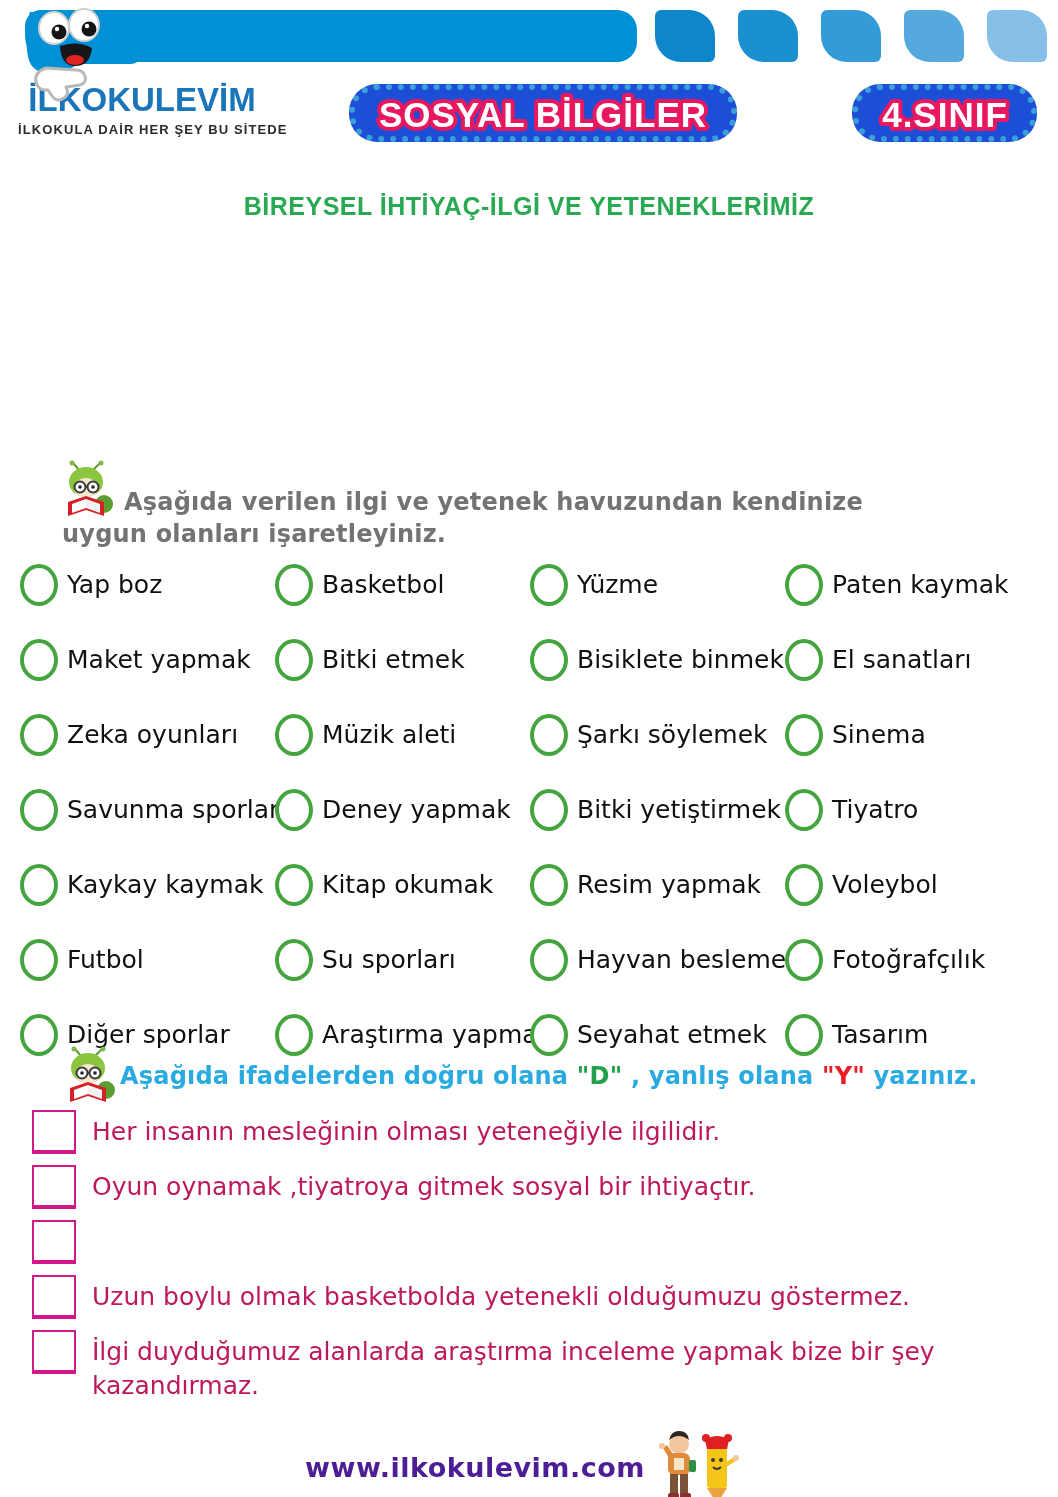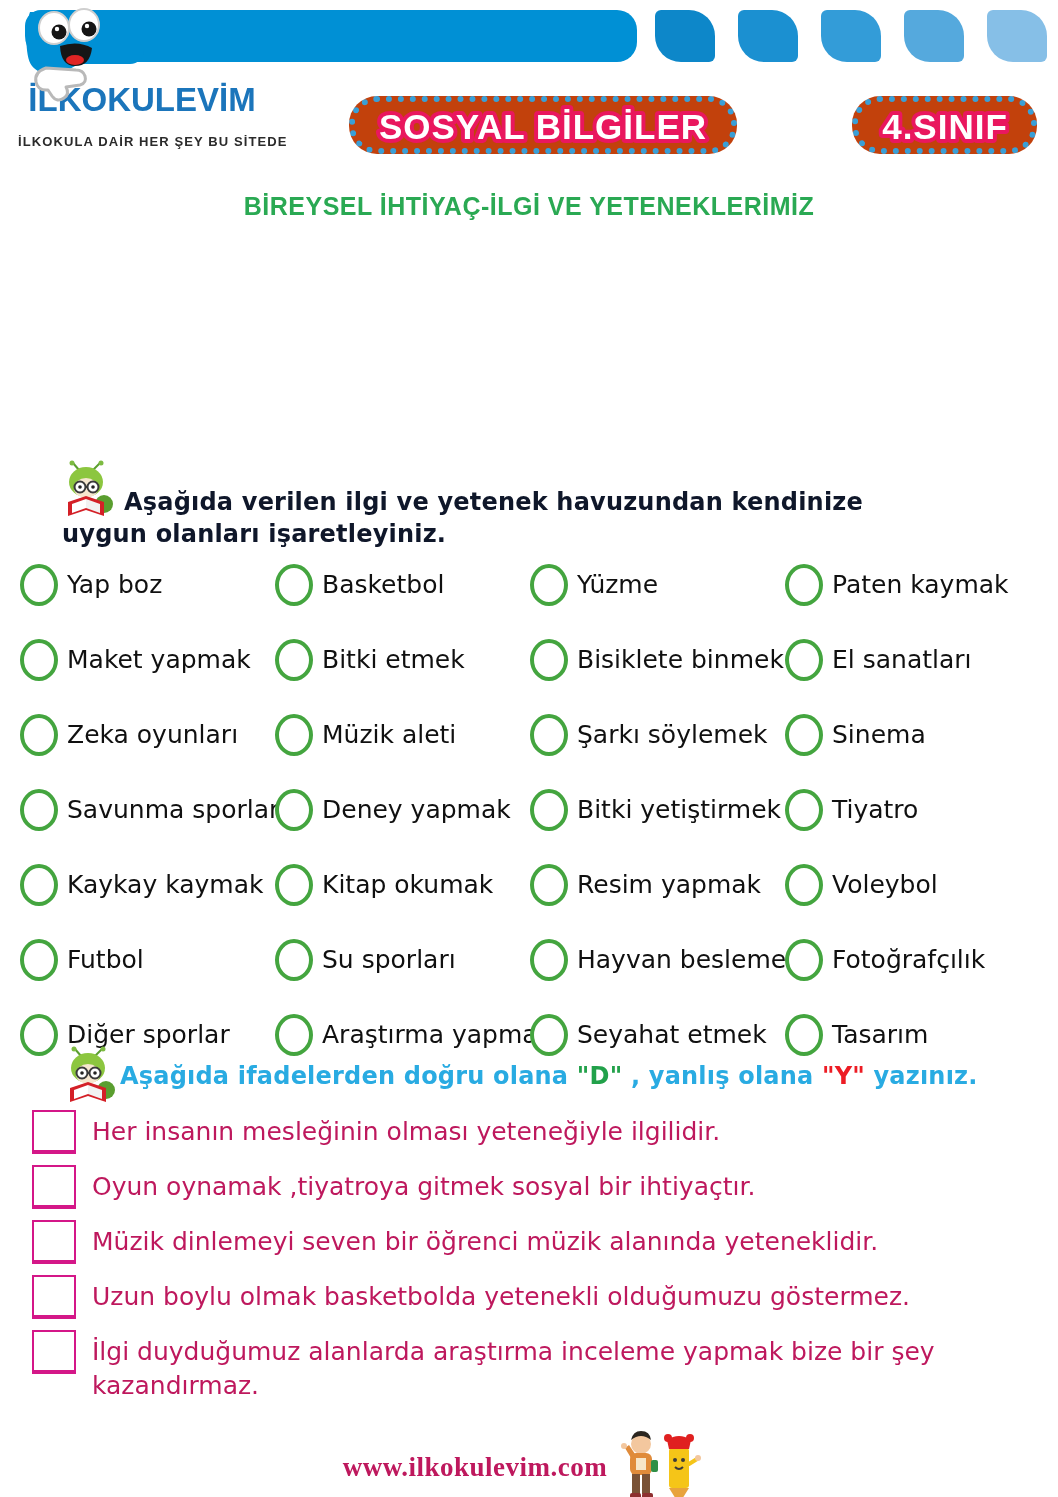--- a/index.html
+++ b/index.html
@@ -16,26 +16,26 @@
   }
   .squares { position:absolute; left:655px; top:10px; display:flex; gap:23px; }
   .squares .sq {
     width:60px; height:52px; border-radius:6px 26px 6px 26px; background:#4aa8dc;
   }
   .mascot { position:absolute; left:16px; top:6px; width:130px; height:118px; z-index:3; }
 
   .logo-wrap { position:absolute; left:18px; top:76px; width:248px; text-align:center; }
   .logo-svg  { display:block; margin:0 auto; }
   .tagline {
-    margin-top:14px; font-family:"Liberation Sans", sans-serif;
+    margin-top:2px; font-family:"Liberation Sans", sans-serif;
     font-size:13px; font-weight:bold; letter-spacing:1.1px; color:#2b2b2b; white-space:nowrap;
   }
 
   .badge {
-    position:absolute; top:96px; height:58px; background:#c2410c;
+    position:absolute; top:84px; height:58px; background:#1d4ed8;
     border:6px dotted #3a9fd6; border-radius:28px;
     display:flex; align-items:center; justify-content:center;
   }
   .badge.subject { left:349px; width:388px; }
   .badge.grade   { left:852px; width:185px;text-align:center; }
 
   
   .sheet-title {
     position:absolute; left:0; right:0; top:192px; text-align:center;
     font-family:"Liberation Sans", sans-serif; font-weight:bold;
@@ -145,21 +145,21 @@
     <ellipse cx="26" cy="28" rx="12" ry="10" fill="#f6e7cf"></ellipse>
     <circle cx="20" cy="27" r="5.5" fill="#fff" stroke="#3a3a3a" stroke-width="2"></circle>
     <circle cx="33" cy="27" r="5.5" fill="#fff" stroke="#3a3a3a" stroke-width="2"></circle>
     <line x1="25" y1="27" x2="28" y2="27" stroke="#3a3a3a" stroke-width="2"></line>
     <circle cx="20" cy="27" r="1.8" fill="#222"></circle>
     <circle cx="33" cy="27" r="1.8" fill="#222"></circle>
     <path d="M8 42 l18 -6 l18 6 l0 14 l-18 -6 l-18 6 z" fill="#d42027"></path>
     <path d="M12 44 l14 -5 l0 9 l-14 5 z" fill="#ffffff"></path>
     <path d="M40 44 l-14 -5 l0 9 l14 5 z" fill="#f2f2f2"></path>
   </svg>
-  <div class="instr instr1" style="color: #0f172a;">Aşağıda verilen ilgi ve yetenek havuzundan kendinize uygun olanları işaretleyiniz.</div>
+  <div class="instr instr1" style="color: #737373;">Aşağıda verilen ilgi ve yetenek havuzundan kendinize uygun olanları işaretleyiniz.</div>
 
   <div class="pool">
     <div class="pool-item">
         <span class="circle" style="border-color: rgb(68, 165, 63);"></span>
         <span class="pool-label">Yap boz</span>
       </div>
     <div class="pool-item">
         <span class="circle" style="border-color: rgb(68, 165, 63);"></span>
         <span class="pool-label">Basketbol</span>
       </div>
@@ -292,34 +292,33 @@
     <div class="statement">
       <span class="answer-box" style="border-color: rgb(212, 23, 136);"></span>
       <span class="statement-text">Her insanın mesleğinin olması yeteneğiyle ilgilidir.</span>
     </div>
     <div class="statement">
       <span class="answer-box" style="border-color: rgb(212, 23, 136);"></span>
       <span class="statement-text">Oyun oynamak ,tiyatroya gitmek sosyal bir ihtiyaçtır.</span>
     </div>
     <div class="statement">
       <span class="answer-box" style="border-color: rgb(212, 23, 136);"></span>
-      <span class="statement-text">Müzik dinlemeyi seven bir öğrenci müzik alanında yeteneklidir.</span>
     </div>
     <div class="statement">
       <span class="answer-box" style="border-color: rgb(212, 23, 136);"></span>
       <span class="statement-text">Uzun boylu olmak basketbolda yetenekli olduğumuzu göstermez.</span>
     </div>
     <div class="statement">
       <span class="answer-box" style="border-color: rgb(212, 23, 136);"></span>
       <span class="statement-text">İlgi duyduğumuz alanlarda araştırma inceleme yapmak bize bir şey kazandırmaz.</span>
     </div>
   </div>
 
   <div class="footer">
-    <span class="footer-url" style="color: #be185d; font-family: Liberation Serif, serif;">www.ilkokulevim.com</span>
+    <span class="footer-url" style="color: #4c1d95;">www.ilkokulevim.com</span>
     <svg width="104" height="78" viewBox="0 0 104 78">
 
       <circle cx="30" cy="16" r="10" fill="#f3c79e"></circle>
       <path d="M20 12 q2 -9 10 -9 q9 0 10 9 q-5 -4 -10 -4 q-5 0 -10 4 z" fill="#2b2620"></path>
       <rect x="19" y="25" width="22" height="22" rx="6" fill="#e08b3a"></rect>
       <rect x="25" y="30" width="10" height="12" fill="#f7e6c9"></rect>
       <path d="M20 30 l-6 -10 l4 -3 l6 9 z" fill="#e08b3a"></path>
       <circle cx="13" cy="18" r="3" fill="#f3c79e"></circle>
       <rect x="40" y="32" width="7" height="12" rx="2" fill="#2f8f46"></rect>
       <rect x="21" y="46" width="8" height="20" fill="#7a5236"></rect>

